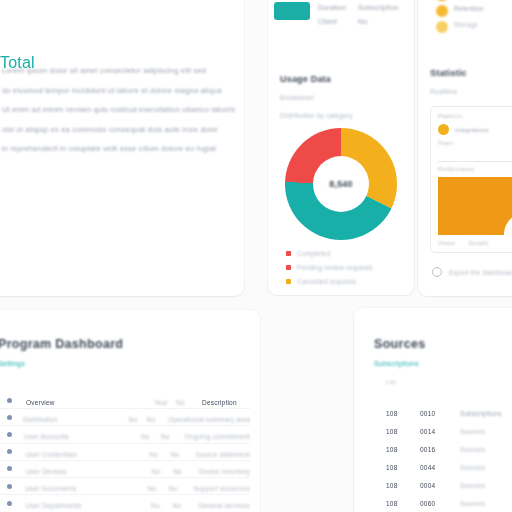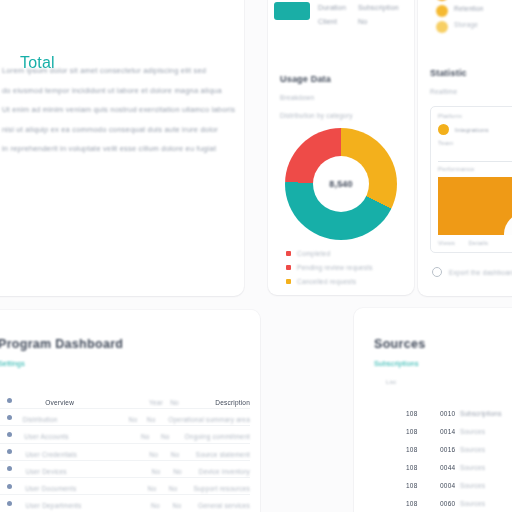--- a/index.html
+++ b/index.html
@@ -17,21 +17,21 @@
     display:inline-block;
     color:#8b93a0;
     filter:blur(1.15px);
     white-space:nowrap;
     letter-spacing:.2px;
   }
   .tx.dark{color:#414a5a;}
   .tx.teal{color:#17afa8;}
   .tx.mid{color:#9aa2af;}
   .tx.light{color:#b3bac4;}
-  .tx.hard{filter:blur(.75px);padding-left:20px;}
+  .tx.hard{filter:blur(.75px);}
 
   
   .panel{
     position:absolute;
     background:#ffffff;
     border-radius:9px;
     box-shadow:0 1px 2px rgba(32,40,58,.055), 0 0 0 1px rgba(32,40,58,.028);
   }
 
   

